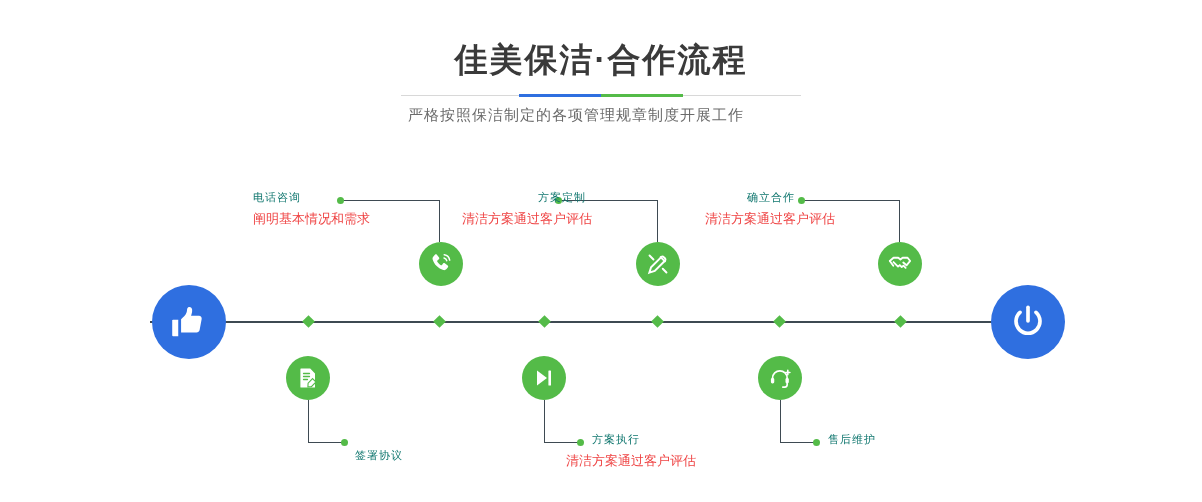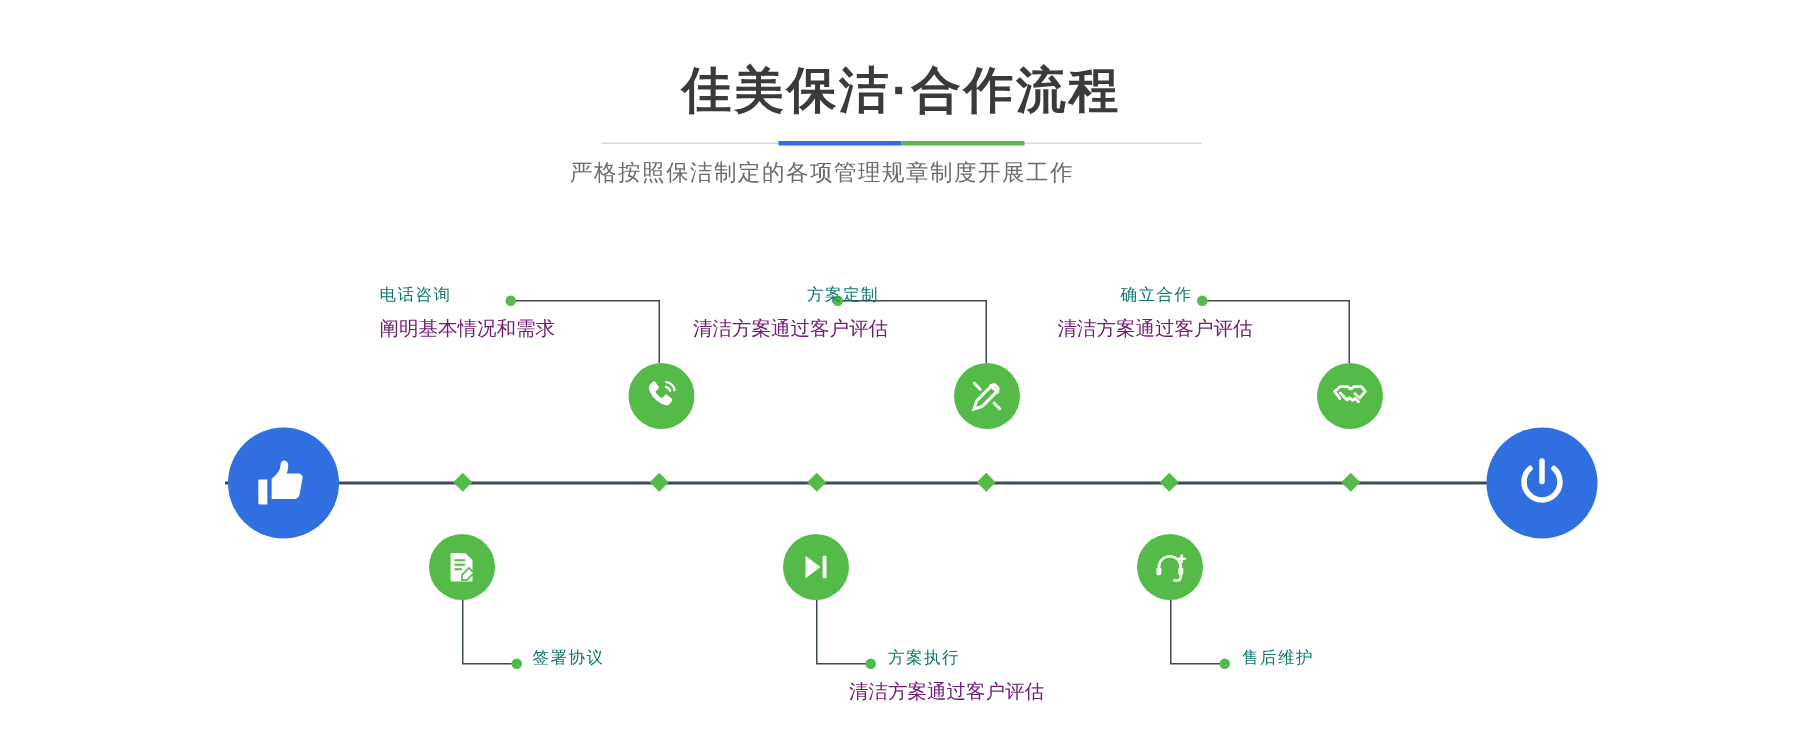--- a/index.html
+++ b/index.html
@@ -66,20 +66,21 @@
   .subtitle {
     position: absolute;
     top: 106px;
     left: 0;
     width: 1096px;
     text-align: center;
     font-size: 15px;
     color: #6b6b6b;
     letter-spacing: 1px;
     white-space: nowrap;
+    padding-left: 28px;
   }
 
   
   .axis {
     position: absolute;
     top: 321px;
     left: 150px;
     width: 900px;
     height: 2px;
     background: #3e4a52;
@@ -144,21 +145,21 @@
     white-space: nowrap;
   }
   .lbl .name {
     font-size: 11px;
     color: #0f766e;
     letter-spacing: 1px;
     line-height: 22px;
   }
   .lbl .desc {
     font-size: 13px;
-    color: #701a75;
+    color: #ef4444;
     line-height: 22px;
   }
   .lbl.up  { text-align: left; }
   .lbl.down{ text-align: left; }
 </style>
 </head>
 <body>
 
 <div id="stage">
 
@@ -219,21 +220,21 @@
       <svg width="24" height="24" viewBox="0 0 24 24" fill="#ffffff">
         <path d="M5 2.6h9.2L19 7.4V21a.6.6 0 0 1-.6.6H5a.6.6 0 0 1-.6-.6V3.2A.6.6 0 0 1 5 2.6z"></path>
         <path d="M7.5 7.5h6M7.5 10.5h6M7.5 13.5h4" stroke="#54bb48" stroke-width="1.3" stroke-linecap="round"></path>
         <path d="M16.6 12.6l3.4 3.4-4.6 4.6-3.5.2.2-3.6 4.5-4.6z" fill="#ffffff" stroke="#54bb48" stroke-width="1.1"></path>
       </svg>
     </span>
   </div>
   <div class="conn-v" style="left:308px; top:400px; height:42px;"></div>
   <div class="conn-h" style="left:308px; top:442px; width:36px;"></div>
   <div class="dot" style="left:341px; top:439px;"></div>
-  <div class="lbl down" style="left:355px; top:428px;">
+  <div class="lbl down" style="left:355px; top:444px;">
     <div class="name">签署协议</div>
   </div>
 
   <div class="step-icon" style="left:636px; top:242px;">
     <span>
       <svg width="26" height="26" viewBox="0 0 24 24" fill="none" stroke="#ffffff" stroke-width="1.8" stroke-linecap="round">
         <path d="M4 20l5-1.6 9.4-9.4a1.6 1.6 0 0 0 0-2.3l-1.1-1.1a1.6 1.6 0 0 0-2.3 0L5.6 15z"></path>
         <path d="M14.4 5.6l4 4"></path>
         <path d="M4.2 4.2l3.6 3.6"></path>
         <path d="M16.4 16.4l3.4 3.4"></path>

